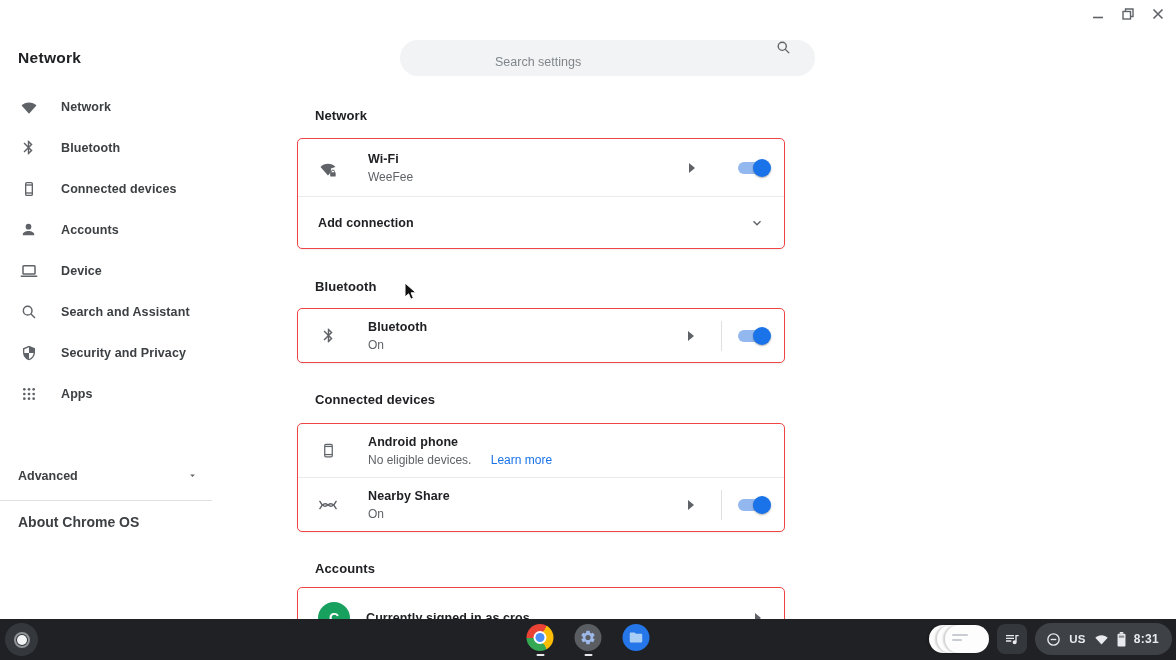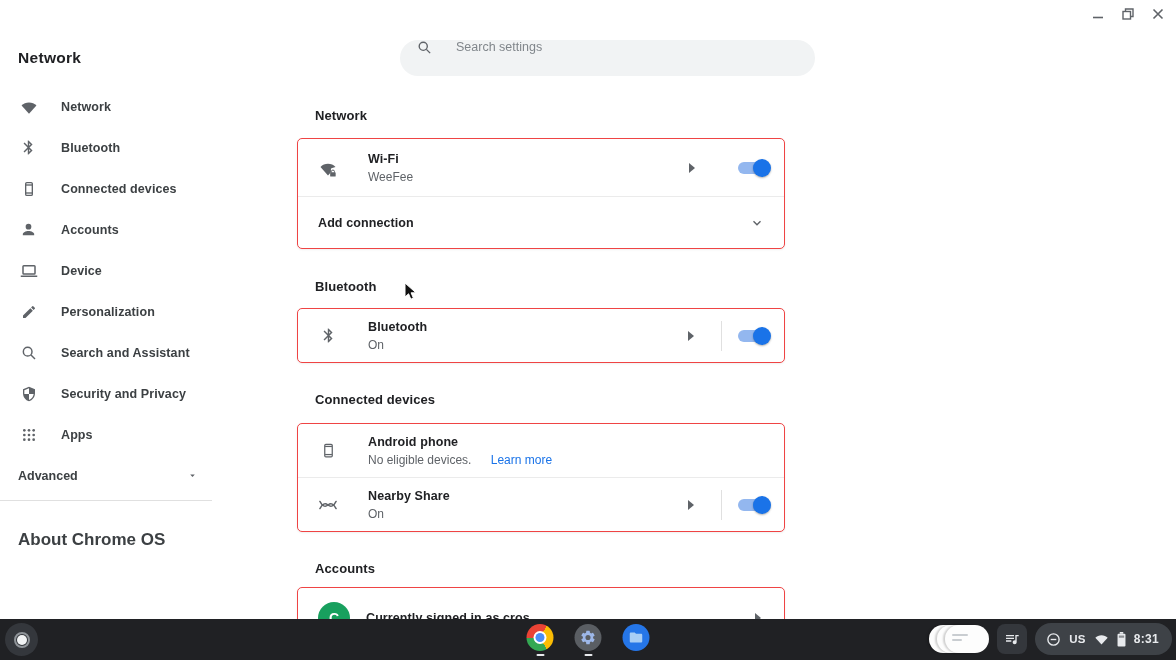--- a/index.html
+++ b/index.html
@@ -15,23 +15,23 @@
   .sidebar { position:absolute; left:0; top:0; width:240px; height:619px; background:#fff; z-index:5; }
   .app-title { position:absolute; left:18px; top:49px; font-size:15.5px; font-weight:bold; letter-spacing:.3px; color:#202124; }
   .nav { position:absolute; top:86px; left:0; width:100%; }
   .nav-item { height:41px; display:flex; align-items:center; padding-left:19px; cursor:pointer; }
   .nav-item .nico { width:19px; height:19px; margin-right:23px; display:flex; align-items:center; justify-content:center; color:#5f6368; }
   .nav-item .nlabel { font-size:12.5px; font-weight:bold; color:#3c4043; letter-spacing:.1px; }
   .advanced-row { position:absolute; top:457px; left:0; width:212px; height:38px; display:flex; align-items:center; padding-left:18px; cursor:pointer; }
   .advanced-row .nlabel { font-size:12.5px; font-weight:bold; color:#3c4043; }
   .advanced-row .chev { margin-left:auto; margin-right:14px; color:#5f6368; }
   .side-divider { position:absolute; top:500px; left:0; width:212px; height:1px; background:#e0e0e0; }
-  .about-row { position:absolute; top:530px; left:18px; font-size:17px; font-weight:bold; color:#3c4043; cursor:pointer; }
-  
-  .search-bar { position:absolute; left:400px; top:40px; width:415px; height:36px; border-radius:18px; background:#f1f3f4; display:flex; align-items:flex-start; padding-left:17px; z-index:6; }
+  .about-row { position:absolute; top:514px; left:18px; font-size:14px; font-weight:bold; color:#3c4043; cursor:pointer; }
+  
+  .search-bar { position:absolute; left:400px; top:40px; width:415px; height:36px; border-radius:18px; background:#f1f3f4; display:flex; align-items:flex-end; padding-left:17px; z-index:6;flex-direction:column; }
   .search-bar .sico { color:#5f6368; display:flex; margin-right:24px; }
   .search-bar input { border:none; outline:none; background:transparent; font-family:"Liberation Sans",sans-serif; font-size:12.5px; color:#202124; width:320px; }
   .search-bar input::placeholder { color:#80868b; }
   
   .section-header { position:absolute; left:315px; font-size:13px; font-weight:bold; color:#202124; letter-spacing:.1px; }
   .card { position:absolute; left:297px; width:488px; background:#fff; border:1px solid #ef4444; border-radius:5px; box-shadow:0 1px 2px rgba(60,64,67,.08); }
   .row { display:flex; align-items:center; padding:0 16px 0 20px; cursor:pointer; }
   .row-icon { width:20px; height:22px; margin-right:30px; display:flex; align-items:center; justify-content:center; color:#5f6368; }
   .row-text { flex:1; }
   .row-title { font-size:12.5px; font-weight:bold; color:#202124; letter-spacing:.1px; }
@@ -139,28 +139,20 @@
     <div class="nav-item">
       <span class="nico">
         <svg width="18" height="18" viewBox="0 0 24 24" fill="none" stroke="currentColor" stroke-width="2">
             <rect x="4" y="5" width="16" height="11" rx="1"></rect>
             <line x1="1" y1="19" x2="23" y2="19"></line>
           </svg>
       </span>
       <span class="nlabel">Device</span>
     </div>
 
-    <div class="nav-item">
-      <span class="nico">
-        <svg width="16" height="16" viewBox="0 0 24 24" fill="currentColor">
-            <path d="M3 17.25V21h3.75L17.81 9.94l-3.75-3.75L3 17.25zM20.71 7.04a1 1 0 000-1.41l-2.34-2.34a1 1 0 00-1.41 0l-1.83 1.83 3.75 3.75 1.83-1.83z"></path>
-          </svg>
-      </span>
-      <span class="nlabel">Personalization</span>
-    </div>
 
     <div class="nav-item">
       <span class="nico">
         <svg width="16" height="16" viewBox="0 0 24 24" fill="none" stroke="currentColor" stroke-width="2.2">
             <circle cx="10" cy="10" r="6.5"></circle>
             <line x1="15" y1="15" x2="21" y2="21"></line>
           </svg>
       </span>
       <span class="nlabel">Search and Assistant</span>
     </div>

